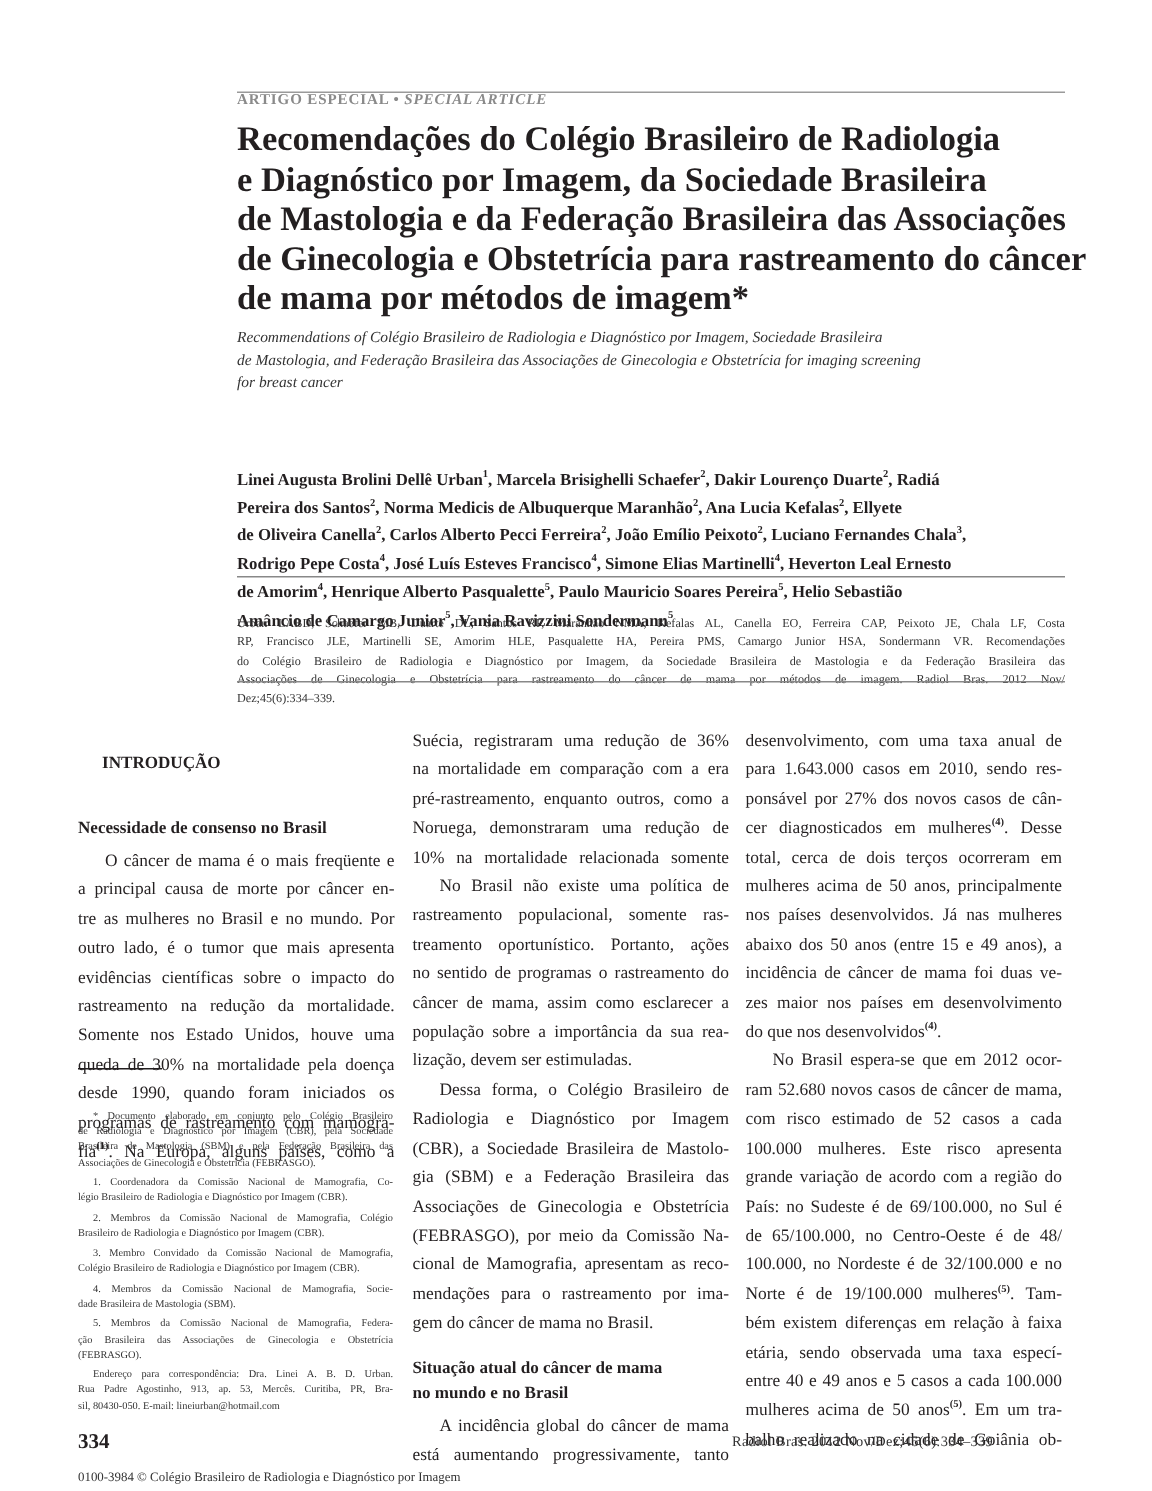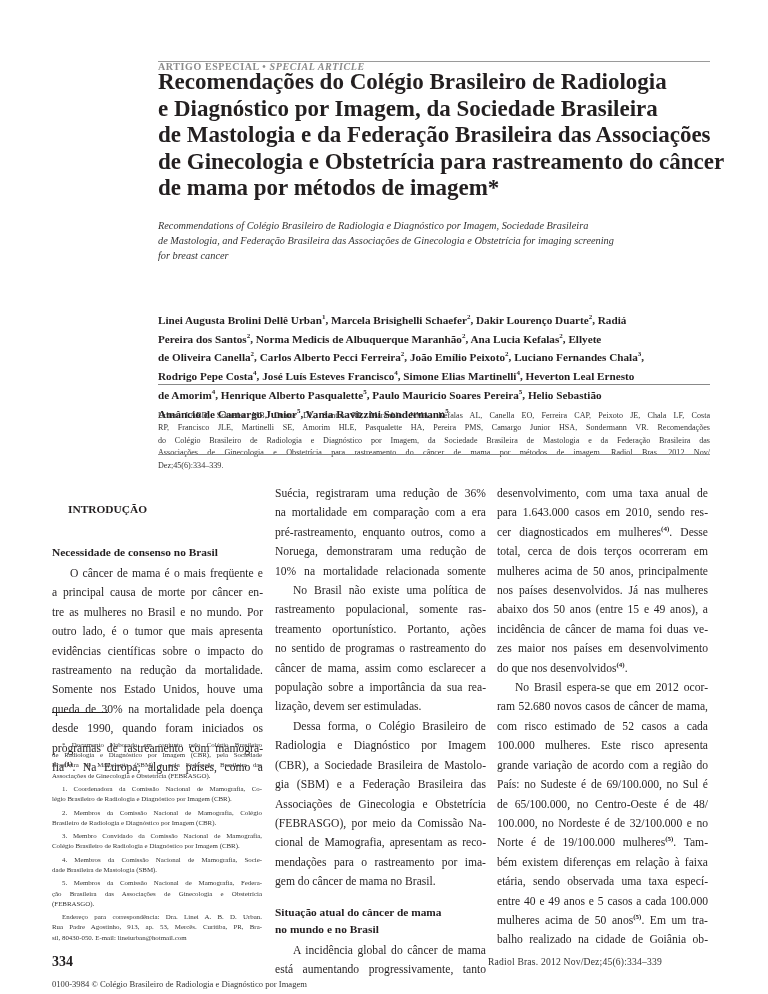--- a/index.html
+++ b/index.html
@@ -5,21 +5,21 @@
   html, body { margin: 0; padding: 0; background: #ffffff; }
   body { width: 768px; height: 994px; position: relative; overflow: hidden; color: #231f20; }
   .abs { position: absolute; }
   .sans { font-family: Liberation Serif, serif; margin-top: 20px; }
   .serif { font-family: "Liberation Serif", "DejaVu Serif", serif; }
 
   #section-label { left: 158px; top: 41px; font-size: 10px; font-weight: bold; color: #8a8a8a; letter-spacing: 0.6px; white-space: nowrap; }
   #section-label .en { font-style: italic; }
   #header-rule { left: 158px; top: 61px; width: 552px; height: 1px; background: #9a9a9a; }
 
-  #title { left: 158px; top: 69px; width: 560px; font-size: 23px; line-height: 26.5px; font-weight: bold; color: #231f20; }
+  #title { left: 158px; top: 80px; width: 560px; font-size: 23px; line-height: 26.5px; font-weight: bold; color: #231f20; }
   #title .line { display: block; white-space: nowrap; }
   #subtitle { left: 158px; top: 198px; width: 555px; font-size: 10.3px; line-height: 15px; font-style: italic; color: #333; }
   #subtitle .line { display: block; white-space: nowrap; }
 
   #authors { left: 158px; top: 291px; width: 560px; font-size: 11.2px; line-height: 18.7px; font-weight: bold; color: #231f20; }
   #authors .line { display: block; white-space: nowrap; }
   #authors sup, .sup { font-size: 7px; vertical-align: super; line-height: 0; }
 
   #cite-rule-top { left: 158px; top: 384px; width: 552px; height: 1px; background: #888; }
   #citation { left: 158px; top: 390px; width: 552px; font-size: 8.1px; line-height: 12.4px; color: #333; text-align: justify; }
@@ -173,20 +173,21 @@
   <h3>no mundo e no Brasil</h3>
   <div style="height:3px"></div>
   <span class="p indent">A incidência global do câncer de mama</span>
   <span class="p">está aumentando progressivamente, tanto</span>
 
 </div>
 
 <div id="col3" class="abs col serif">
   <span class="p">desenvolvimento, com uma taxa anual de</span>
   <span class="p">para 1.643.000 casos em 2010, sendo res-</span>
+  <span class="p">ponsável por 27% dos novos casos de cân-</span>
   <span class="p"><span>cer diagnosticados em mulheres</span><b class="sup">(4)</b><span>. Desse</span></span>
   <span class="p">total, cerca de dois terços ocorreram em</span>
   <span class="p">mulheres acima de 50 anos, principalmente</span>
   <span class="p">nos países desenvolvidos. Já nas mulheres</span>
   <span class="p">abaixo dos 50 anos (entre 15 e 49 anos), a</span>
   <span class="p">incidência de câncer de mama foi duas ve-</span>
   <span class="p">zes maior nos países em desenvolvimento</span>
   <span class="p end"><span>do que nos desenvolvidos</span><b class="sup">(4)</b><span>.</span></span>
   <span class="p indent">No Brasil espera-se que em 2012 ocor-</span>
   <span class="p">ram 52.680 novos casos de câncer de mama,</span>

